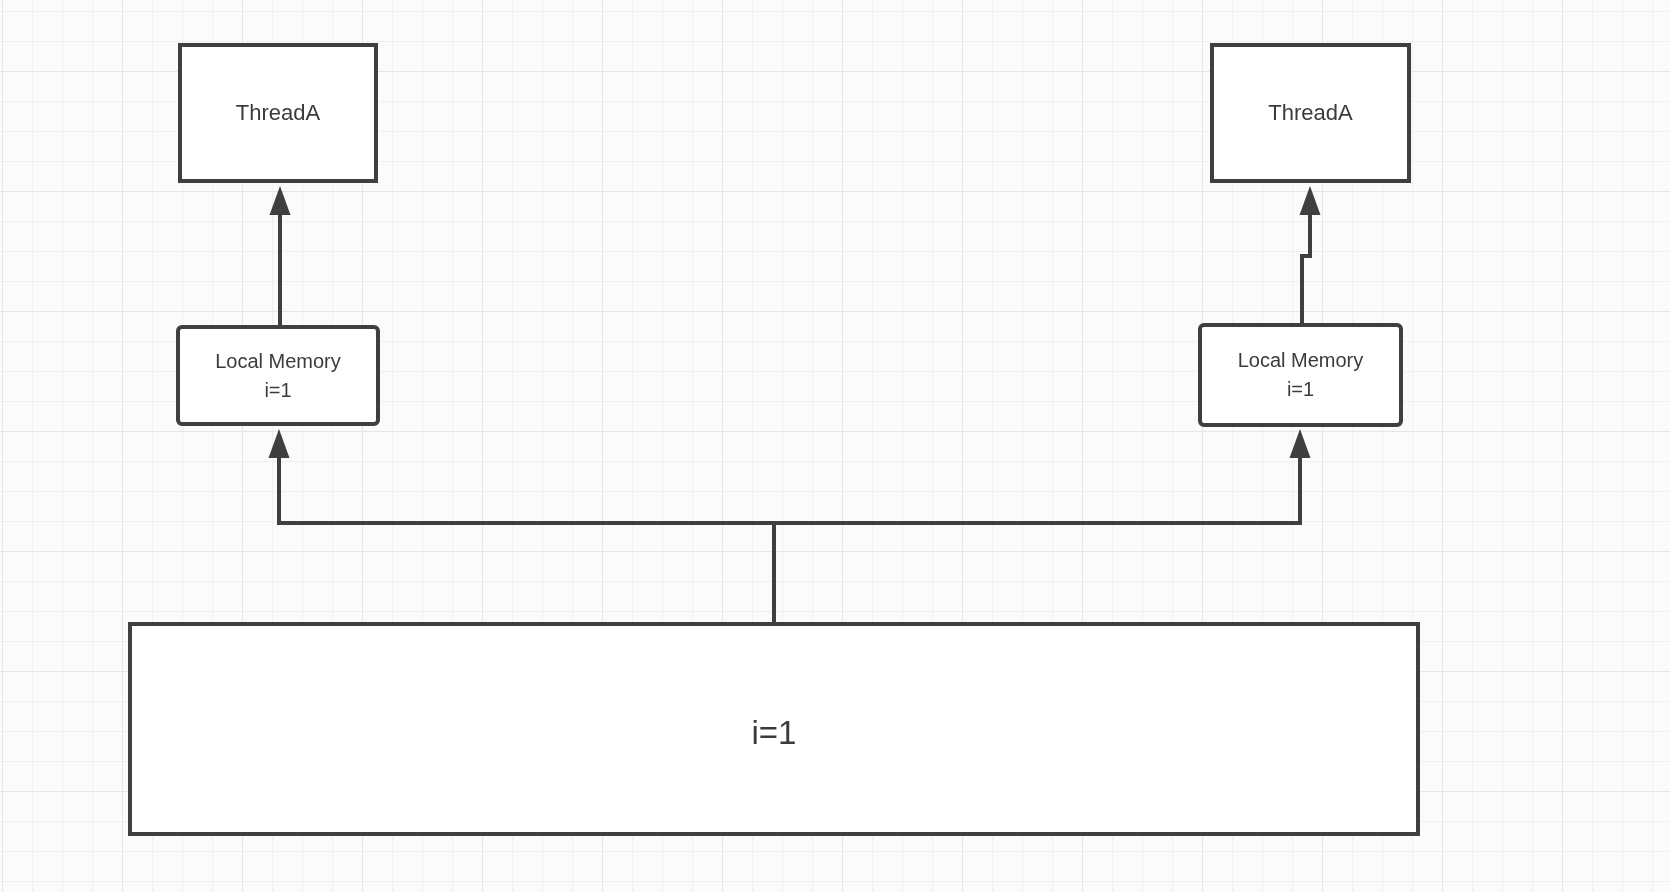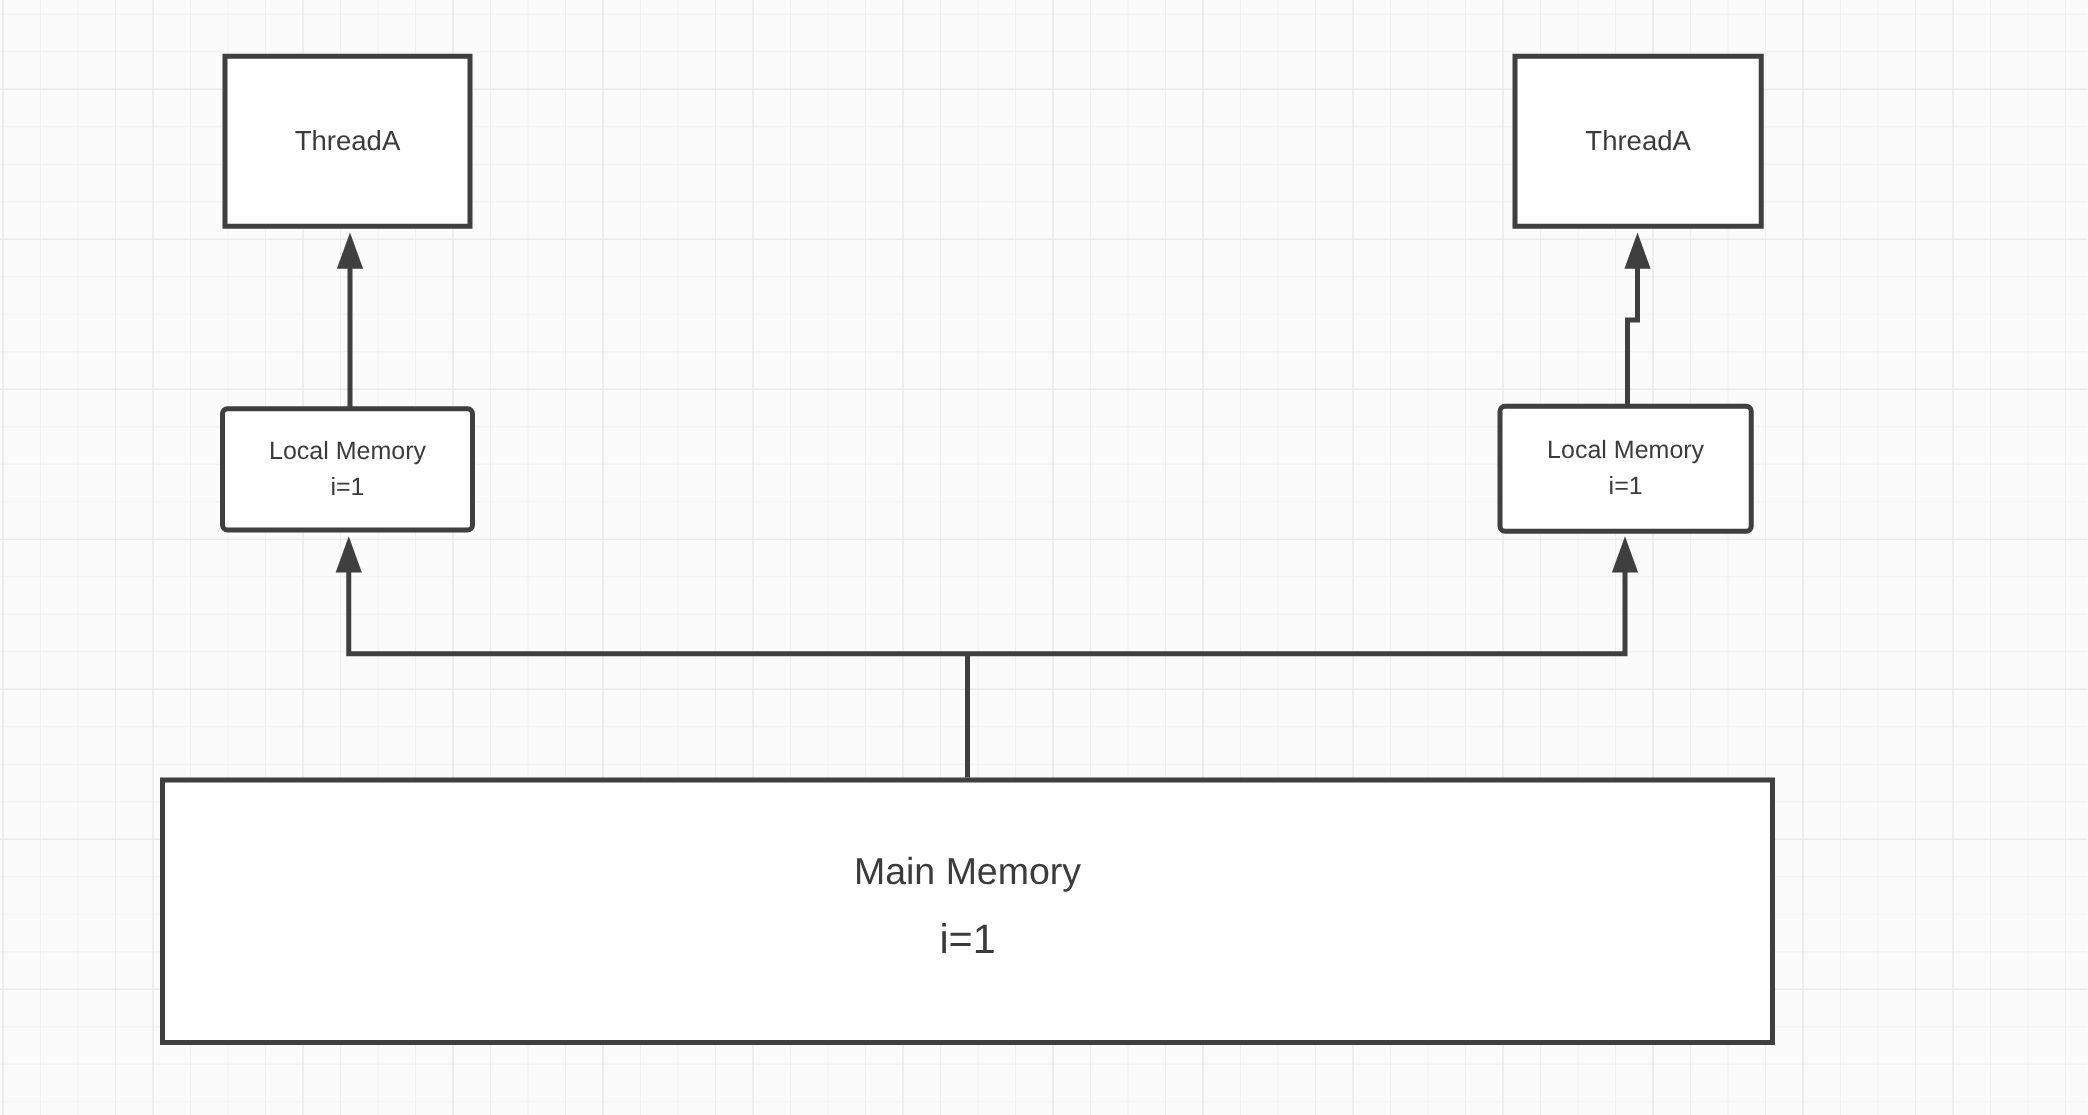--- a/index.html
+++ b/index.html
@@ -115,17 +115,16 @@
     <span>Local Memory</span>
     <span>i=1</span>
   </div>
 
   <div class="node pill-node" style="left:1198px; top:323px; width:205px; height:104px;">
     <span>Local Memory</span>
     <span>i=1</span>
   </div>
 
   <div class="node main-node" style="left:128px; top:622px; width:1292px; height:214px;">
-    <div class="main-title">Main Memory</div>
     <div class="main-value">i=1</div>
   </div>
 
 </div>
 
 </body></html>

